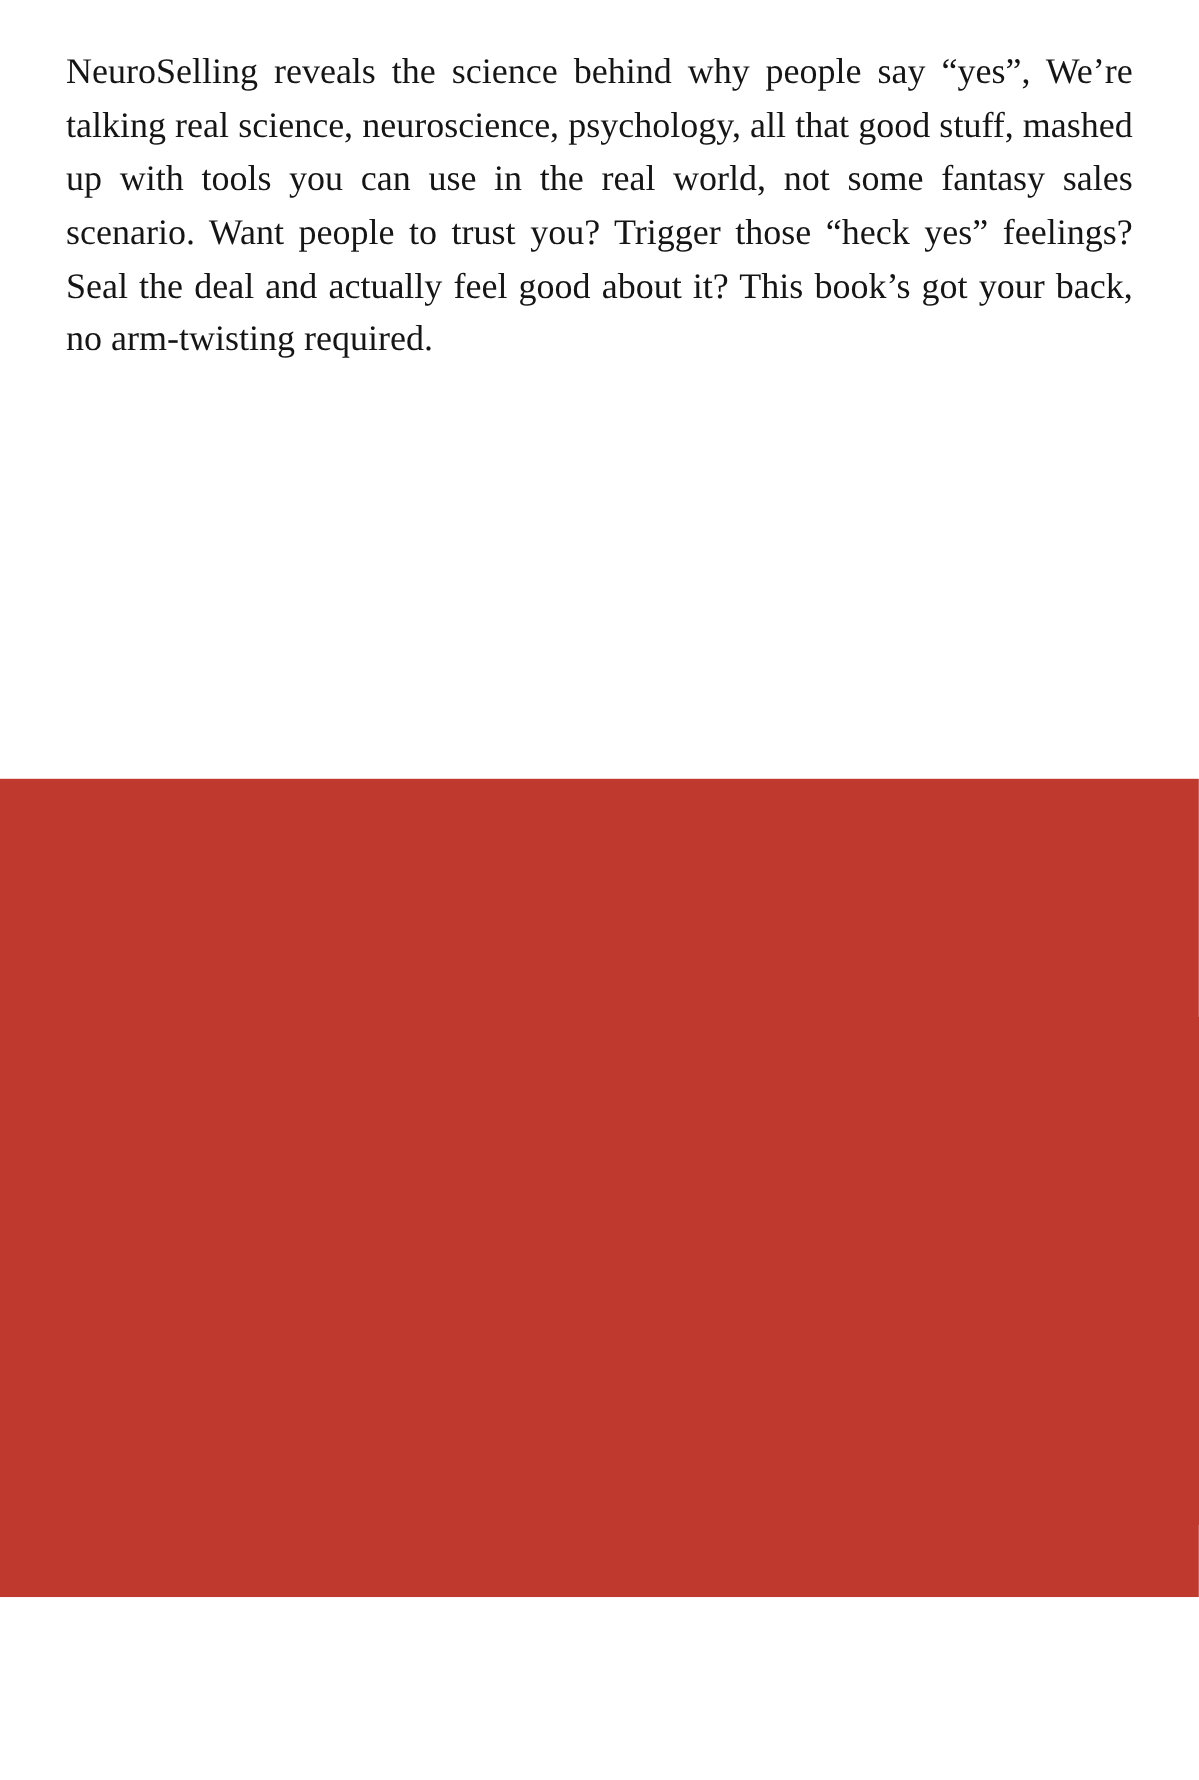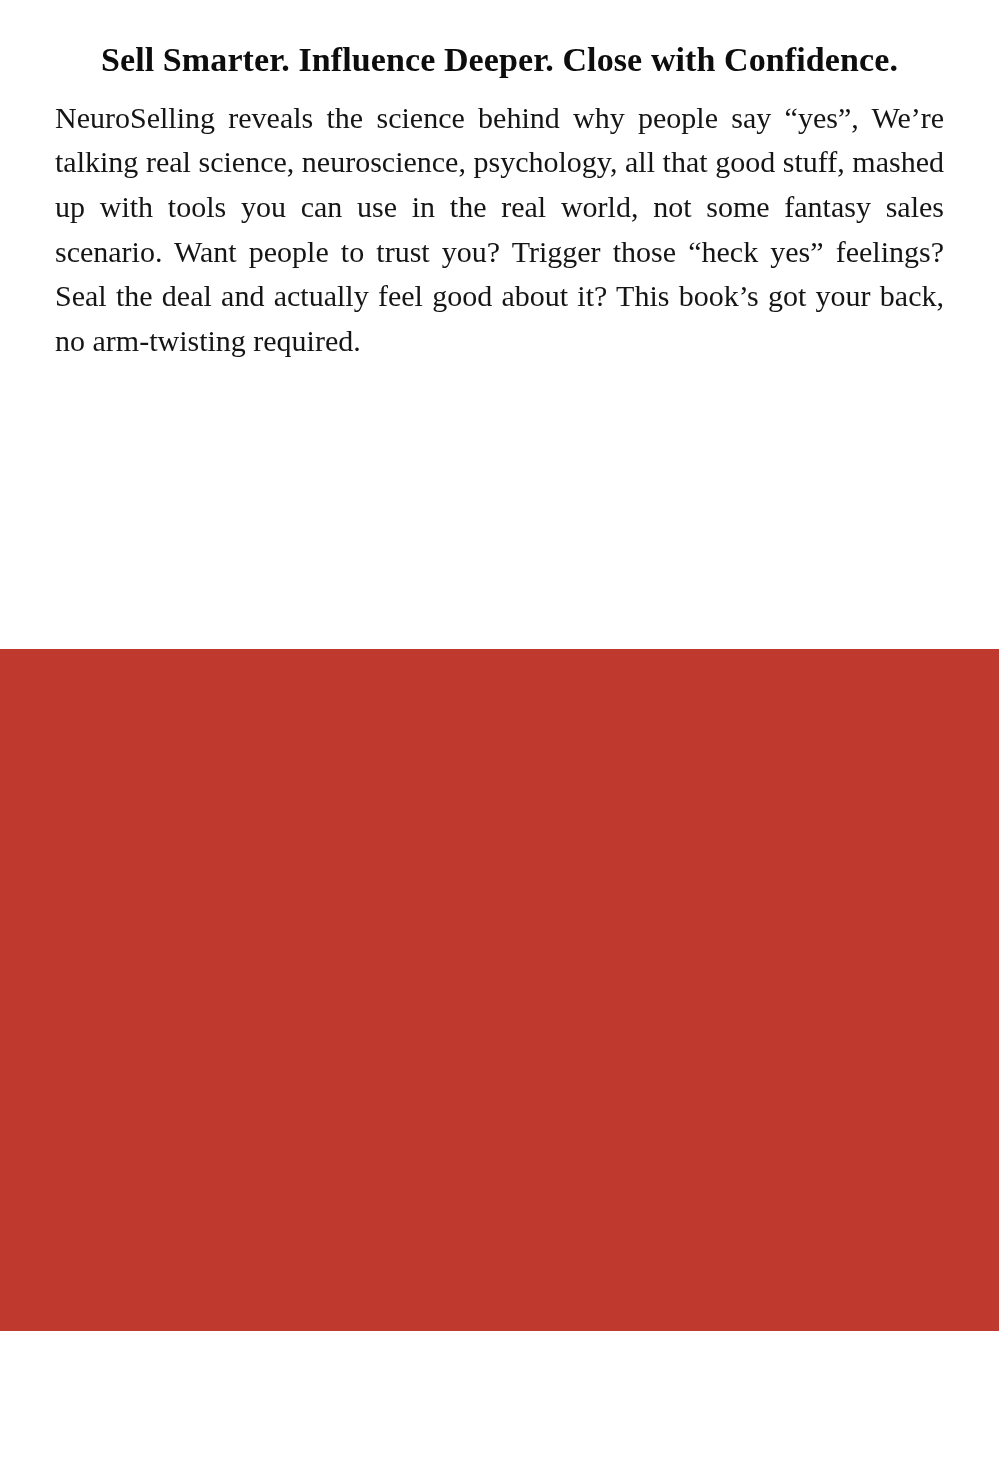--- a/index.html
+++ b/index.html
@@ -61,21 +61,20 @@
     height: 152px;
     background: #ffffff;
   }
 </style>
 </head>
 <body>
 
 <div class="page">
 
   <div class="content">
-    <h1 class="headline">Sell Smarter. Influence Deeper. Close with Confidence.</h1>
     <p class="body-copy">NeuroSelling reveals the science behind why people say “yes”, We’re talking real science, neuroscience, psychology, all that good stuff, mashed up with tools you can use in the real world, not some fantasy sales scenario. Want people to trust you? Trigger those “heck yes” feelings? Seal the deal and actually feel good about it? This book’s got your back, no arm-twisting required.</p>
   </div>
 
   <div class="color-block" style="background: rgb(192, 57, 47);"></div>
 
   <div class="footer-space"></div>
 
 </div>
 
 </body></html>

